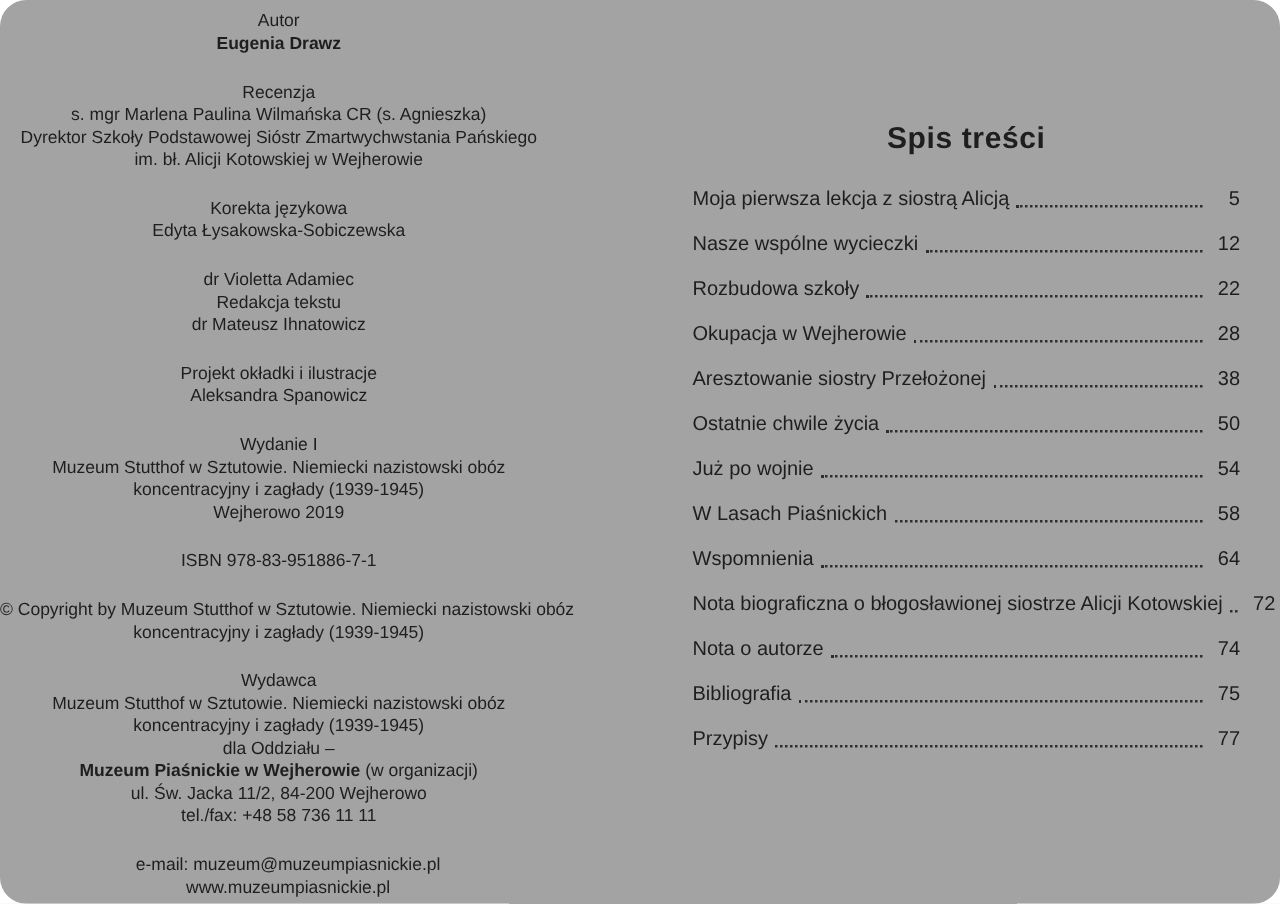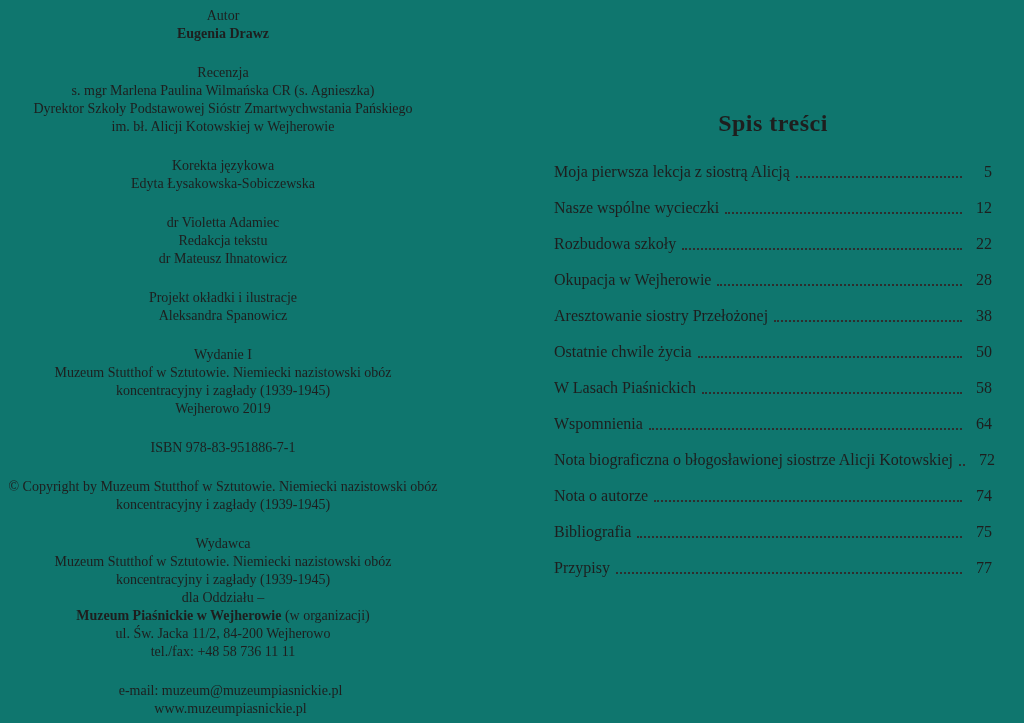--- a/index.html
+++ b/index.html
@@ -4,44 +4,45 @@
 <style>
   html, body {
     margin: 0;
     padding: 0;
     background: #ffffff;
   }
   .spread {
     position: relative;
     width: 1024px;
     height: 723px;
-    background: #0f766e;
+    background: #a3a3a3;
     overflow: hidden;
     color: #1e1e1e;
-    font-family: Liberation Serif, serif;
+    font-family: Liberation Sans, sans-serif;
+    border-radius: 21px;
   }
   
   .left-page {
     position: absolute;
     left: 0;
     top: 7px;
     width: 446px;
     text-align: center;
     font-size: 14px;
     line-height: 18px;
   }
   .colophon-section { margin-bottom: 21px; }
   .colophon-section:last-child { margin-bottom: 0; padding-left: 15px; }
   .colophon-line { white-space: nowrap; }
   .bold { font-weight: bold; }
   
   .right-page {
     position: absolute;
     left: 554px;
-    top: 108px;
+    top: 96px;
     width: 438px;
   }
   .toc-title {
     margin: 0 0 24px 0;
     font-size: 24px;
     line-height: 30px;
     font-weight: bold;
     text-align: center;
     letter-spacing: 0.5px;
   }
@@ -151,20 +152,25 @@
           <span class="toc-label">Aresztowanie siostry Przełożonej</span>
           <span class="toc-leader"></span>
           <span class="toc-page">38</span>
         </div>
         <div class="toc-entry">
           <span class="toc-label">Ostatnie chwile życia</span>
           <span class="toc-leader"></span>
           <span class="toc-page">50</span>
         </div>
         <div class="toc-entry">
+          <span class="toc-label">Już po wojnie</span>
+          <span class="toc-leader"></span>
+          <span class="toc-page">54</span>
+        </div>
+        <div class="toc-entry">
           <span class="toc-label">W Lasach Piaśnickich</span>
           <span class="toc-leader"></span>
           <span class="toc-page">58</span>
         </div>
         <div class="toc-entry">
           <span class="toc-label">Wspomnienia</span>
           <span class="toc-leader"></span>
           <span class="toc-page">64</span>
         </div>
         <div class="toc-entry">

